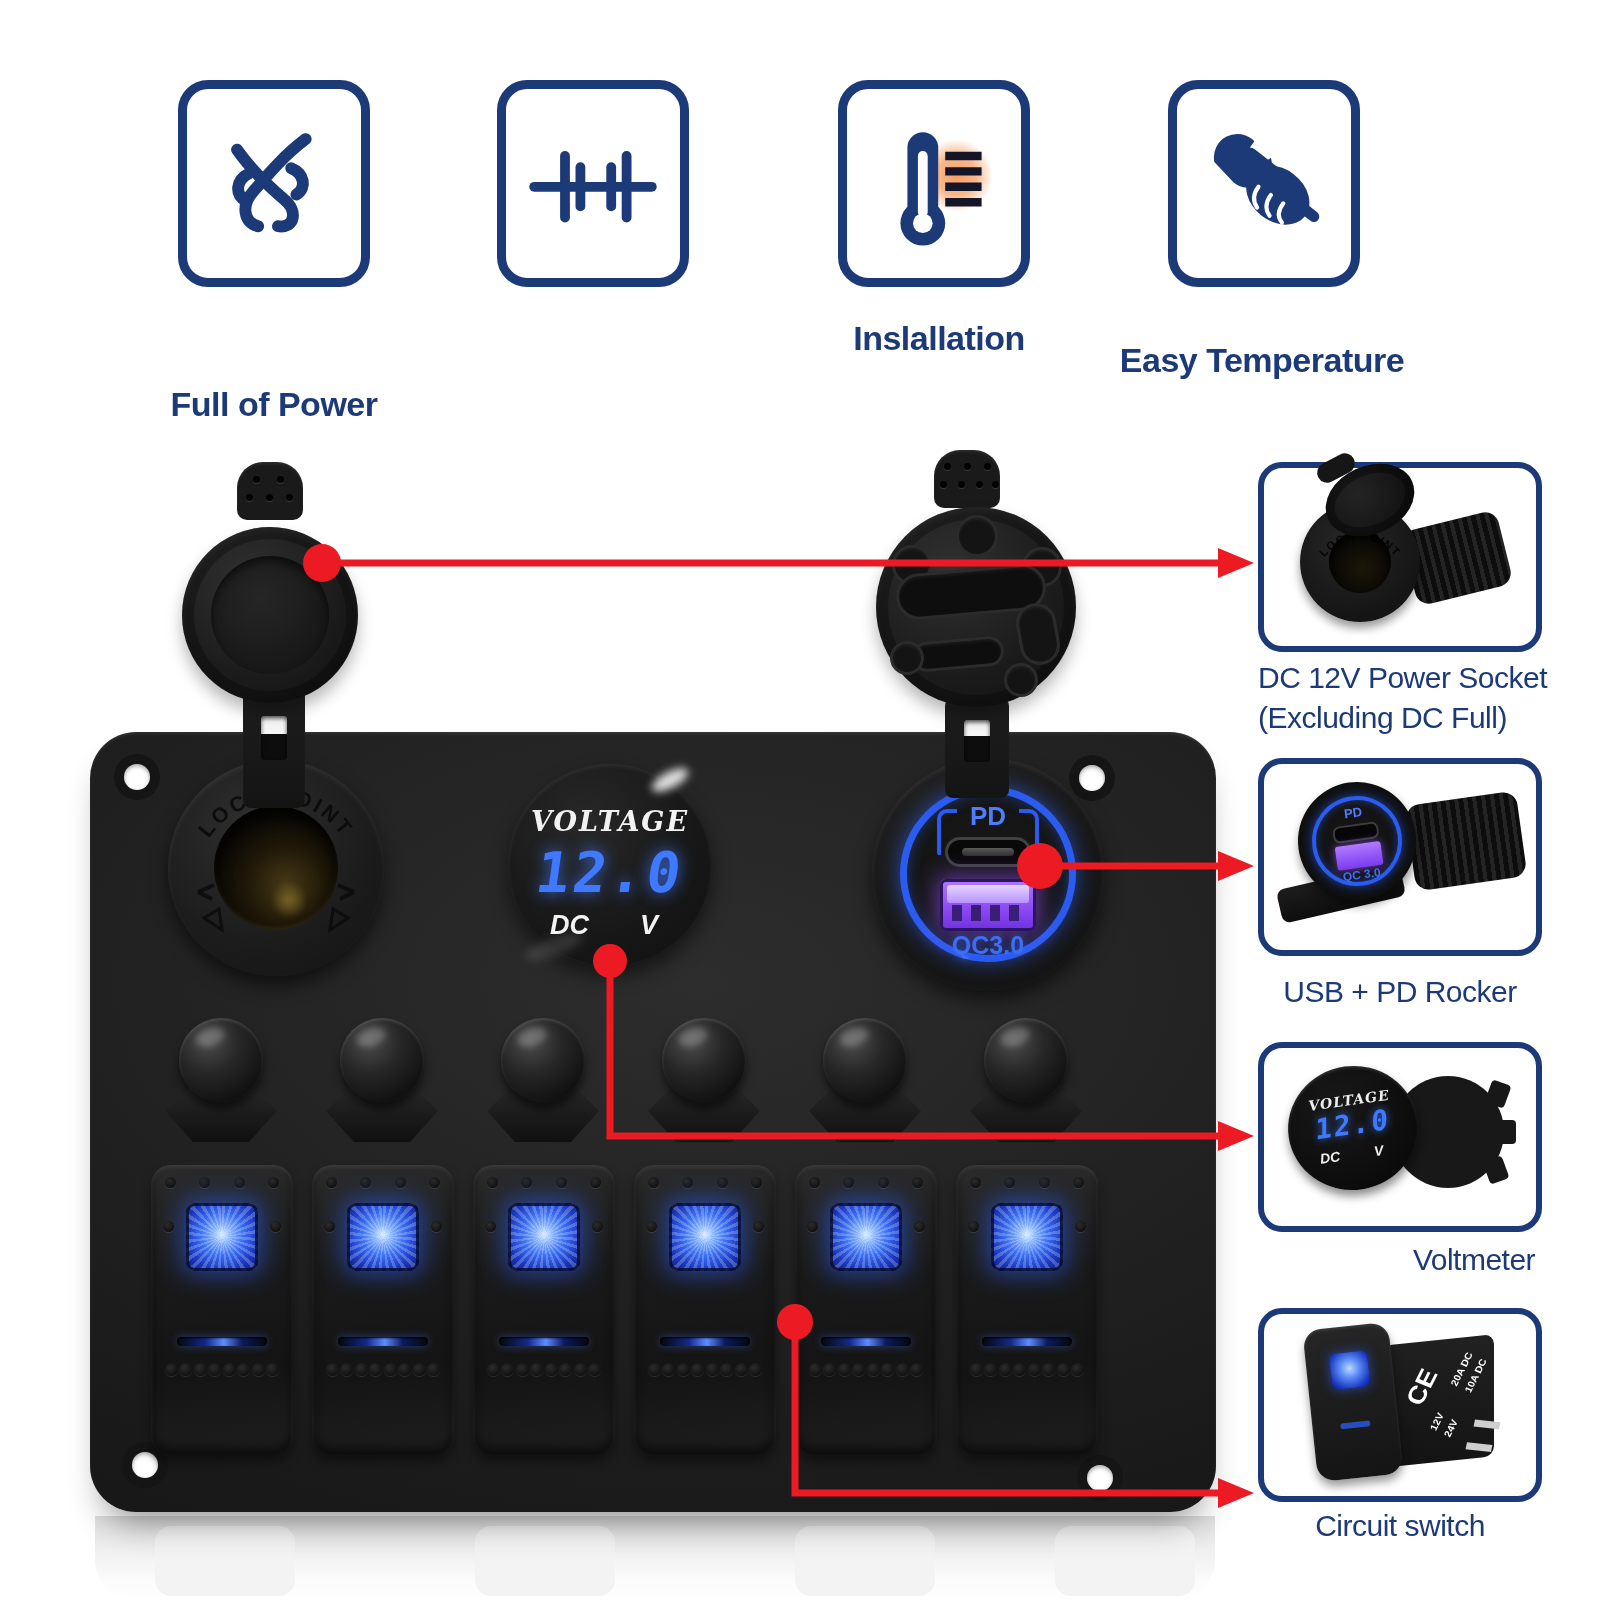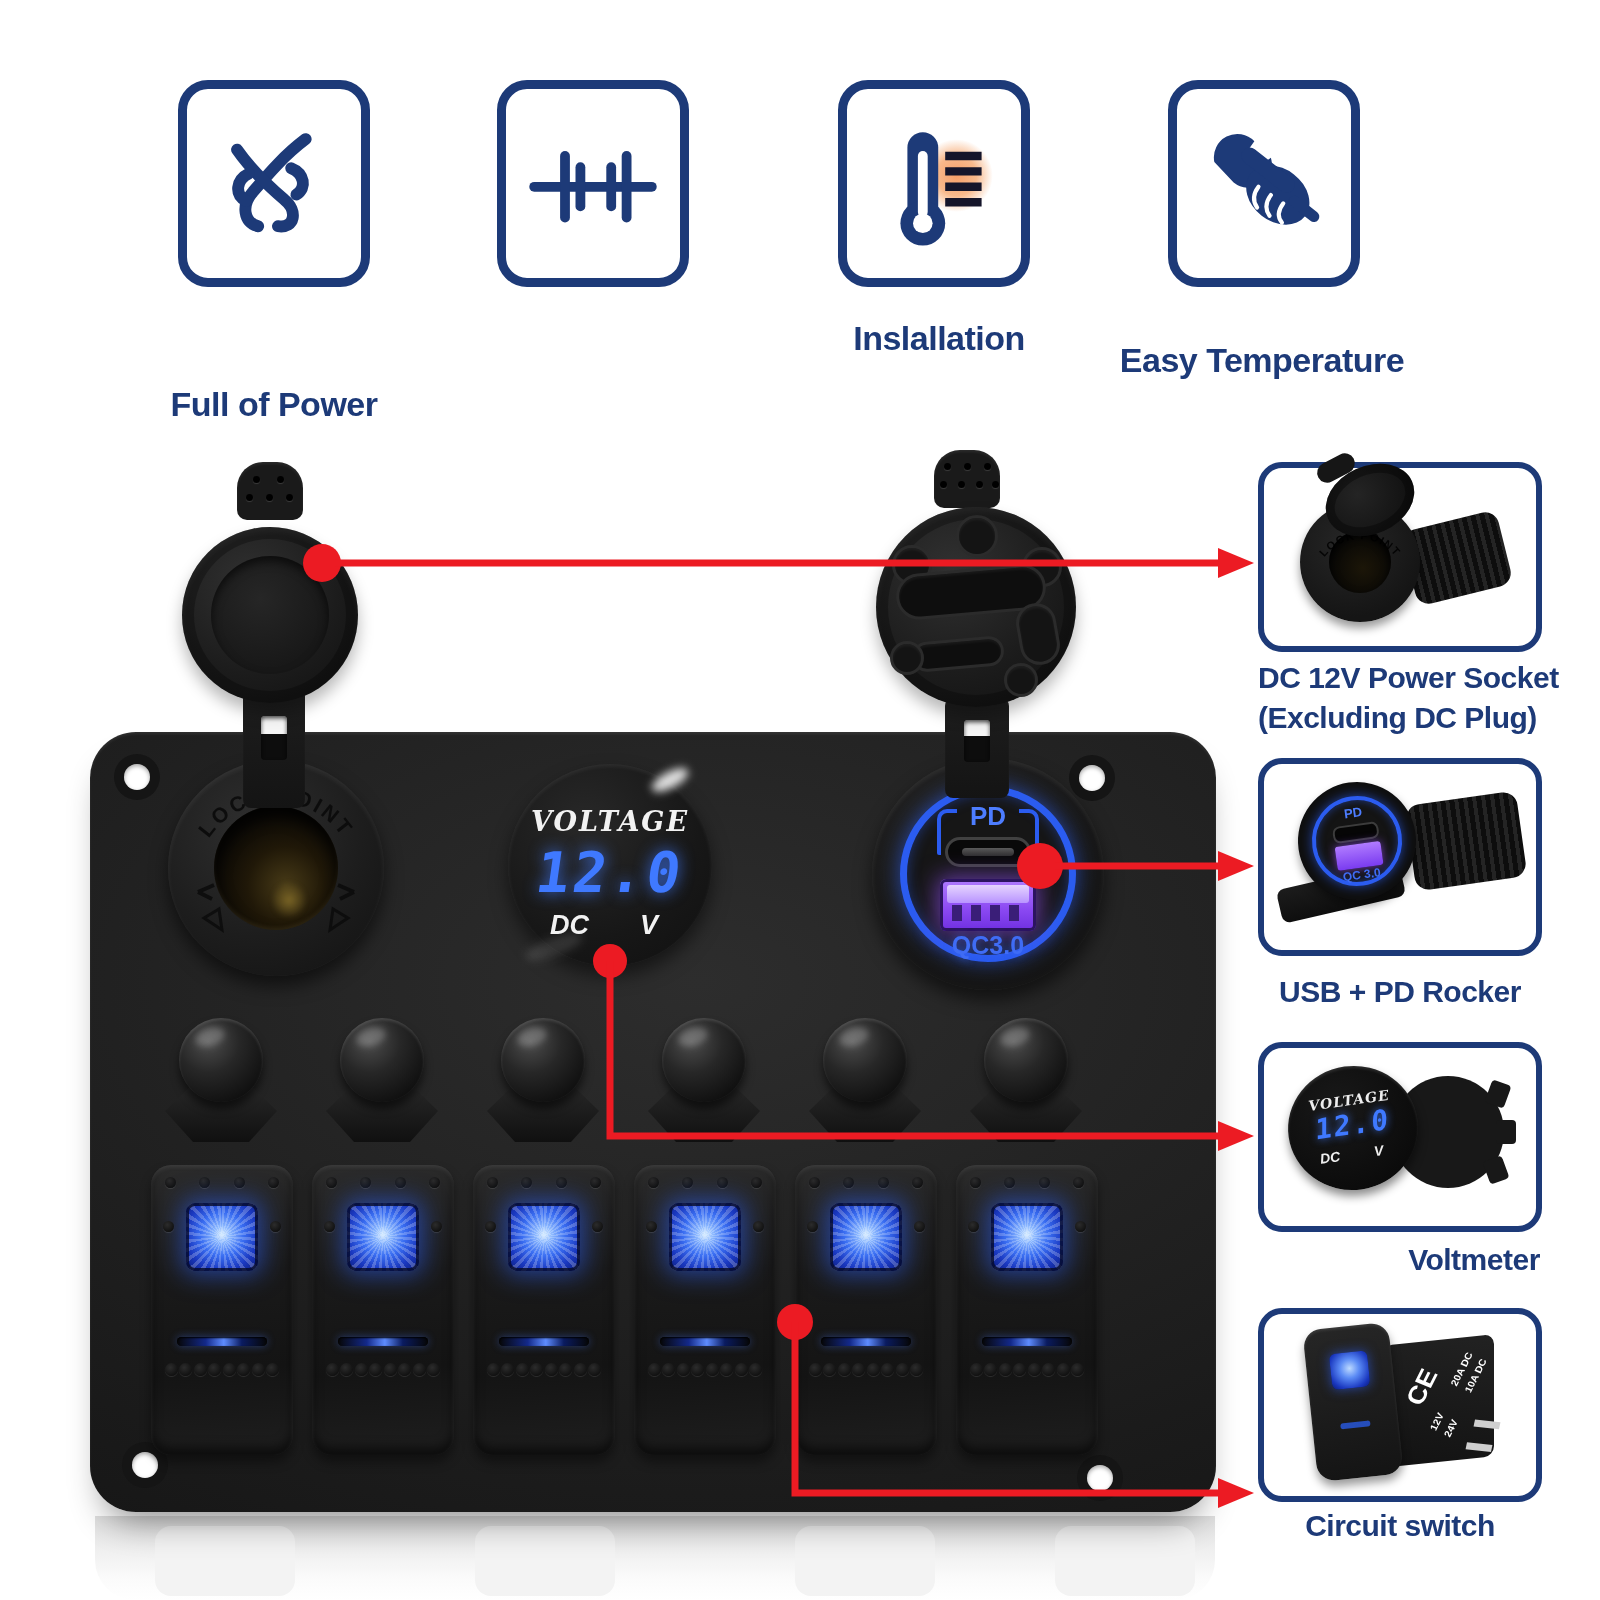--- a/index.html
+++ b/index.html
@@ -113,21 +113,21 @@
         box-shadow:0 0 9px rgba(70,120,255,.4), inset 0 1px 2px #000;}
   .rk-grid{position:absolute;left:14px;top:198px;width:114px;display:flex;flex-wrap:wrap;row-gap:16px;justify-content:space-between;}
   .rk-grid i{width:13px;height:13px;}
   
   .connectors{position:absolute;left:0;top:0;width:1600px;height:1600px;z-index:40;pointer-events:none;}
   .connectors circle,.connectors polygon{fill:var(--c-red);}
   .connectors line,.connectors polyline{stroke:var(--c-red);stroke-width:7;fill:none;}
   
   .card{position:absolute;left:1258px;width:284px;background:#fff;border:6px solid var(--c-navy);
         border-radius:24px;box-sizing:border-box;z-index:15;}
-  .cap{position:absolute;color:var(--c-navy);font-weight:bold;font-size:30px;line-height:40px;z-index:15;letter-spacing:-0.5px;}
+  .cap{position:absolute;color:var(--c-navy);font-weight:normal;font-size:30px;line-height:40px;z-index:15;letter-spacing:-0.5px;}
   .mini{position:absolute;}
   .m-barrel{position:absolute;border-radius:14px;background:repeating-linear-gradient(90deg,#0d0d0d 0 5px,#242424 5px 9px);}
   .m-face{position:absolute;border-radius:50%;}
   .m-title{position:absolute;width:100%;text-align:center;color:#eee;font-family:"DejaVu Serif",serif;
         font-style:italic;font-weight:bold;}
   .m-read{position:absolute;width:100%;text-align:center;color:var(--c-led);font-family:"DejaVu Sans Mono",monospace;
         font-weight:bold;transform:skewX(-8deg);text-shadow:0 0 8px rgba(63,121,255,.8);}
   .m-units{position:absolute;color:#eee;font-style:italic;font-weight:bold;}
   .rot{display:inline-block;transform:rotate(-62deg);transform-origin:center;}
 </style>
@@ -491,21 +491,21 @@
         <text font-size="11" font-weight="bold" fill="#000" opacity="0.85" letter-spacing="1.5" font-family="Liberation Sans, sans-serif">
           <textPath href="#miniArc" startOffset="50%" text-anchor="middle">LOCK POINT</textPath>
         </text>
       </svg>
     </div>
     <div class="m-face" style="left:60px;top:-2px;width:92px;height:68px;background:radial-gradient(circle at 40% 35%,#242424,#101010 80%);transform:rotate(-24deg);box-shadow:inset 0 0 0 9px rgba(0,0,0,.35);"></div>
     <div class="mini" style="left:52px;top:-10px;width:40px;height:20px;border-radius:10px;background:#161616;transform:rotate(-28deg);"></div>
   </div>
   <div class="cap" style="left:1258px;top:658px;width:330px;text-align:left;">
     <div>DC 12V Power Socket</div>
-      <div>(Excluding DC Plug)</div>
+      <div>(Excluding DC Full)</div>
   </div>
 
   <div class="card" style="top:758px;height:198px;">
     <div class="m-barrel" style="left:146px;top:34px;width:112px;height:86px;transform:rotate(-8deg);"></div>
     <div class="mini" style="left:14px;top:112px;width:126px;height:34px;border-radius:8px;background:linear-gradient(180deg,#1c1c1c,#0e0e0e);transform:rotate(-13deg);"></div>
     <div class="m-face" style="left:34px;top:18px;width:118px;height:118px;background:#0f0f0f;transform:rotate(-8deg);box-shadow:0 6px 10px rgba(0,0,0,.4);">
       <div class="m-face" style="left:14px;top:14px;width:90px;height:90px;border:4px solid var(--c-ring);box-sizing:border-box;background:#141414;box-shadow:0 0 12px rgba(43,92,240,.7), inset 0 0 8px rgba(43,92,240,.5);">
         <div style="position:absolute;left:0;top:5px;width:100%;text-align:center;color:#4d7dff;font-weight:bold;font-size:13px;">PD</div>
         <div style="position:absolute;left:50%;top:24px;transform:translateX(-50%);width:42px;height:13px;border-radius:7px;background:#060606;border:2px solid #3c3c3c;"></div>
         <div style="position:absolute;left:50%;top:44px;transform:translateX(-50%);width:46px;height:24px;border-radius:3px;background:linear-gradient(180deg,#b07bff,#7a3bf0);box-shadow:0 0 10px rgba(150,80,255,.7);"></div>

